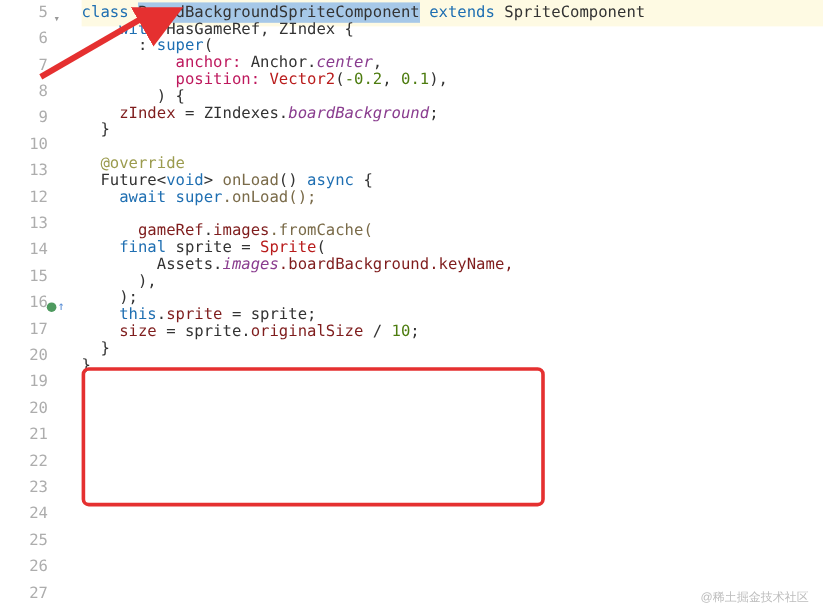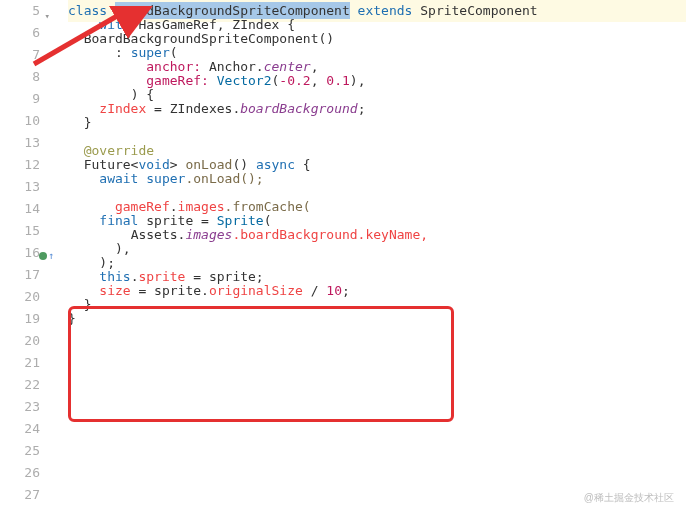--- a/index.html
+++ b/index.html
@@ -78,27 +78,27 @@
       height: 22px;
       z-index: -1;
     }
     .selection {
       background: #a6c8e8;
       padding: 1px 0;
     }
     
     .kw { color: #1f6fb2; }
     .method { color: #7a6b49; }
-    .prop-purple { color: #ef4444; }
+    .prop-purple { color: #7f1d1d; }
     .str-teal { color: #be185d; }
-    .num { color: #be185d; text-align: right; }
+    .num { color: #4d7c0f; text-align: right; }
     .const-italic { color: #8a3d8f; font-style: italic; }
     .plain { color: #333; }
     .annotation { color: #9b9b4e; }
-    .call { color: #0369a1; text-align: center; }
+    .call { color: #b91c1c; text-align: center; }
     .punct { color: #333; }
 
     .red-box {
       position: absolute;
       border: 3px solid #e53030;
       border-radius: 6px;
       left: 68px;
       top: 306px;
       width: 386px;
       height: 116px;
@@ -150,24 +150,23 @@
     <div class="gutter-line">23</div>
     <div class="gutter-line">24</div>
     <div class="gutter-line">25</div>
     <div class="gutter-line">26</div>
     <div class="gutter-line">27</div>
   </div>
 
   <div class="code-area">
     <div class="code-line"><span class="line-highlight"></span><span class="kw">class </span><span class="selection plain">BoardBackgroundSpriteComponent</span><span class="kw"> extends </span><span class="plain">SpriteComponent</span></div>
     <div class="code-line">    <span class="kw">with </span><span class="plain">HasGameRef, ZIndex {</span></div>
-    <div class="code-line">  <span class="plain">BoardBackgroundSpriteComponent()</span></div>
     <div class="code-line">      <span class="punct">: </span><span class="kw">super</span><span class="punct">(</span></div>
     <div class="code-line">          <span class="str-teal">anchor: </span><span class="plain">Anchor.</span><span class="const-italic">center</span><span class="punct">,</span></div>
-    <div class="code-line">          <span class="str-teal">gameRef: </span><span class="call">Vector2</span><span class="punct">(</span><span class="num">-0.2</span><span class="punct">, </span><span class="num">0.1</span><span class="punct">),</span></div>
+    <div class="code-line">          <span class="str-teal">position: </span><span class="call">Vector2</span><span class="punct">(</span><span class="num">-0.2</span><span class="punct">, </span><span class="num">0.1</span><span class="punct">),</span></div>
     <div class="code-line">        <span class="punct">) {</span></div>
     <div class="code-line">    <span class="prop-purple">zIndex</span><span class="punct"> = </span><span class="plain">ZIndexes.</span><span class="const-italic">boardBackground</span><span class="punct">;</span></div>
     <div class="code-line">  <span class="punct">}</span></div>
     <div class="code-line"><span></span></div>
     <div class="code-line">  <span class="annotation">@override</span></div>
     <div class="code-line">  <span class="plain">Future&lt;</span><span class="kw">void</span><span class="plain">&gt; </span><span class="method">onLoad</span><span class="punct">() </span><span class="kw">async</span><span class="punct"> {</span></div>
     <div class="code-line">    <span class="kw">await </span><span class="kw">super</span><span class="method">.onLoad();</span></div>
     <div class="code-line"><span></span></div>
     <div class="code-line">      <span class="prop-purple">gameRef</span><span class="punct">.</span><span class="prop-purple">images</span><span class="method">.fromCache(</span></div>
     <div class="code-line">    <span class="kw">final </span><span class="plain">sprite = </span><span class="call">Sprite</span><span class="punct">(</span></div>

